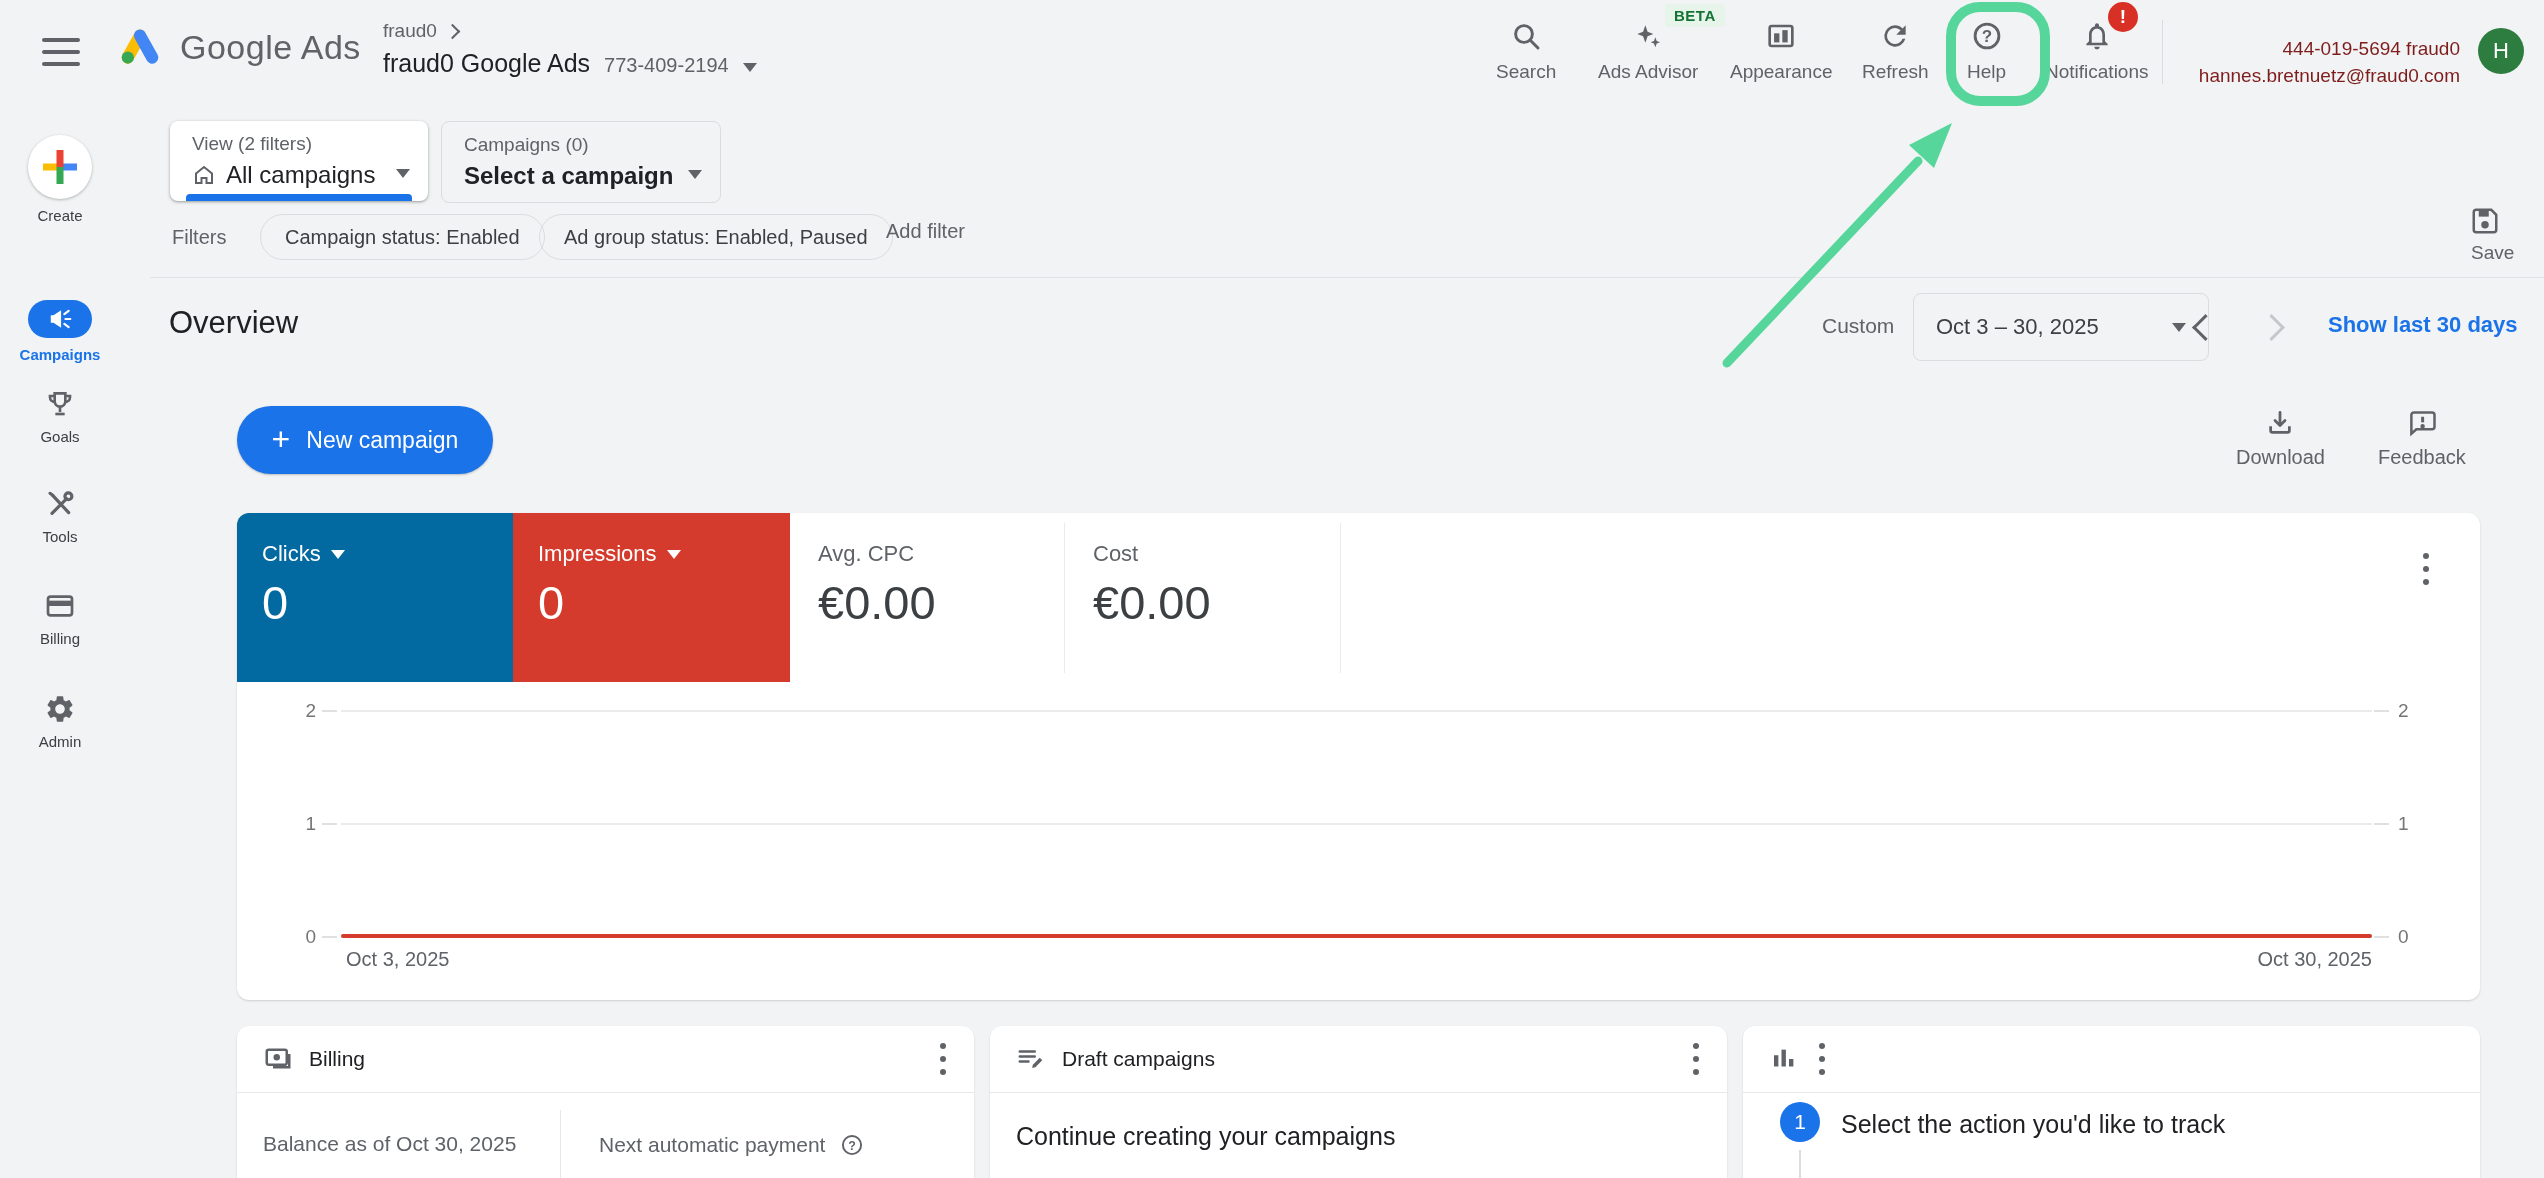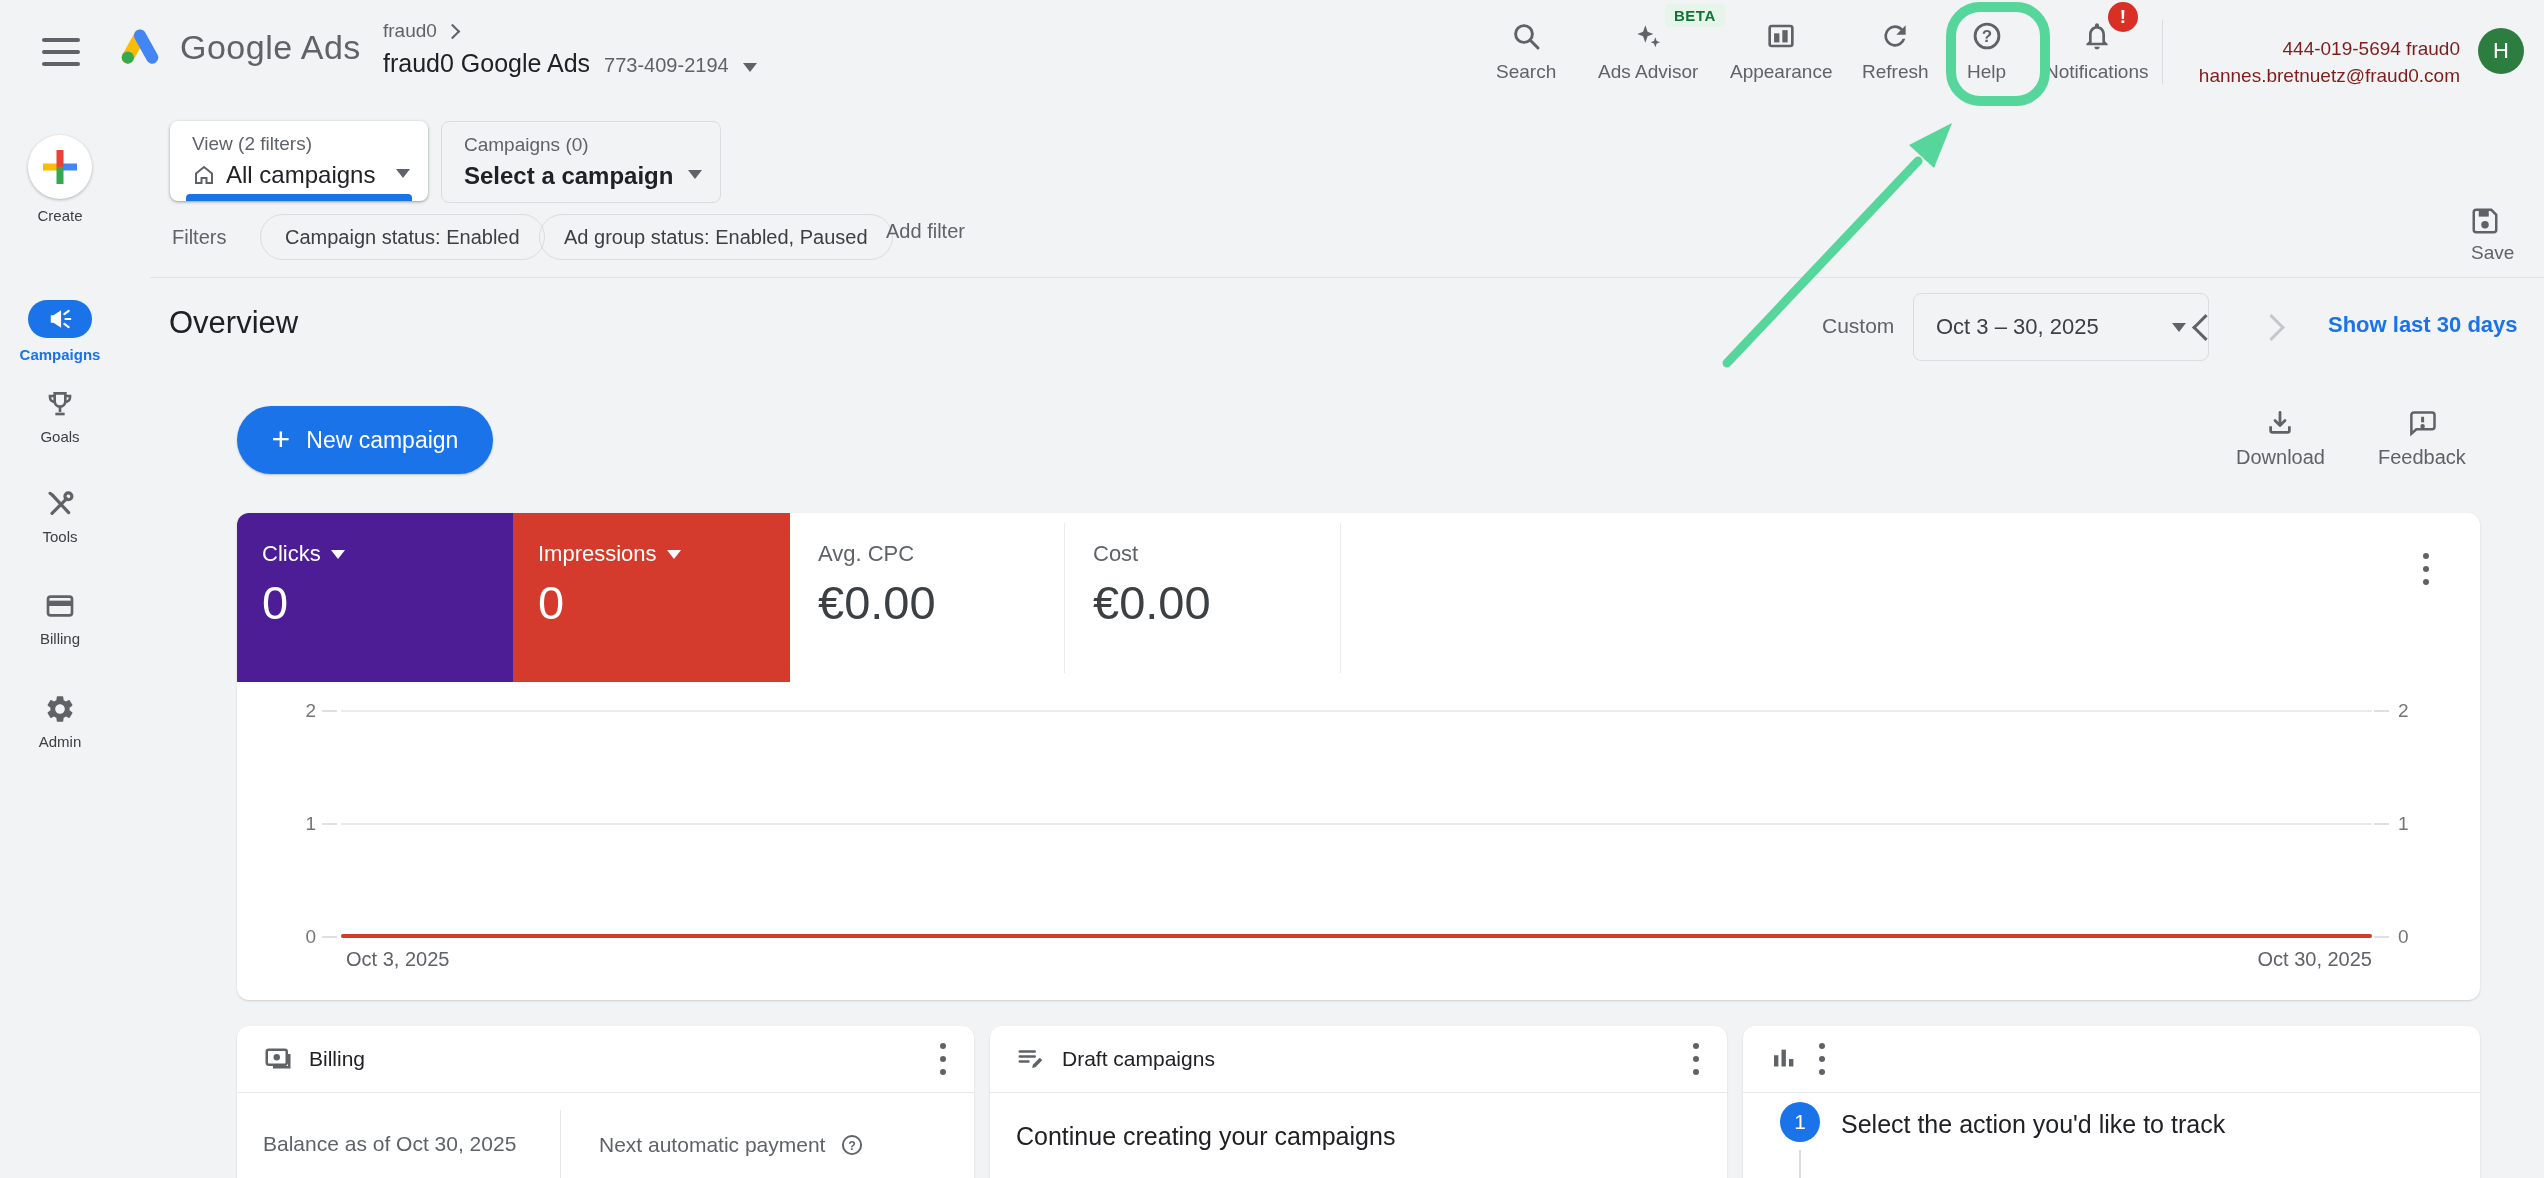--- a/index.html
+++ b/index.html
@@ -66,21 +66,21 @@
   .newcamp{left:237px;top:406px;width:256px;height:68px;border-radius:34px;background:#1a73e8;color:#fff;display:flex;align-items:center;justify-content:center;gap:16px;font-size:23px;cursor:pointer;box-shadow:0 1px 2px rgba(60,64,67,.3);}
   .plus-glyph{font-size:32px;font-weight:300;line-height:1;margin-top:-3px;}
   .dlfb{top:408px;display:flex;flex-direction:column;align-items:center;gap:8px;cursor:pointer;}
   .dlfb .lbl{font-size:20px;color:#5f6368;}
 
   
   .bigcard{left:237px;top:513px;width:2243px;height:487px;background:#fff;border-radius:12px;box-shadow:0 1px 2px rgba(60,64,67,.2);}
   .score{position:absolute;top:0;height:169px;cursor:pointer;}
   .score .slabel{position:absolute;left:25px;top:28px;font-size:22px;display:flex;align-items:center;gap:10px;}
   .score .svalue{position:absolute;left:25px;top:62px;font-size:47px;}
-  .score-blue{left:0;width:276px;background:#4c1d95;color:#fff;border-top-left-radius:12px;}
+  .score-blue{left:0;width:276px;background:#0369a1;color:#fff;border-top-left-radius:12px;}
   .score-red{left:276px;width:277px;background:#d53b2c;color:#fff;}
   .score-white{color:#5f6368;}
   .score-white .svalue{color:#3c4043;}
   .caret-w{width:0;height:0;border-left:7px solid transparent;border-right:7px solid transparent;border-top:9px solid #fff;display:inline-block;}
   .cell-div{position:absolute;top:10px;height:150px;width:1px;background:#e8eaed;}
   .kebab{display:flex;flex-direction:column;gap:7px;cursor:pointer;padding:4px;}
   .kebab i{width:6px;height:6px;border-radius:50%;background:#5f6368;}
   .gridline{position:absolute;height:2px;background:#ebebeb;}
   .tickstub{position:absolute;width:15px;height:2px;background:#e0e0e0;}
   .ylab{position:absolute;font-size:19px;color:#757575;width:36px;}

